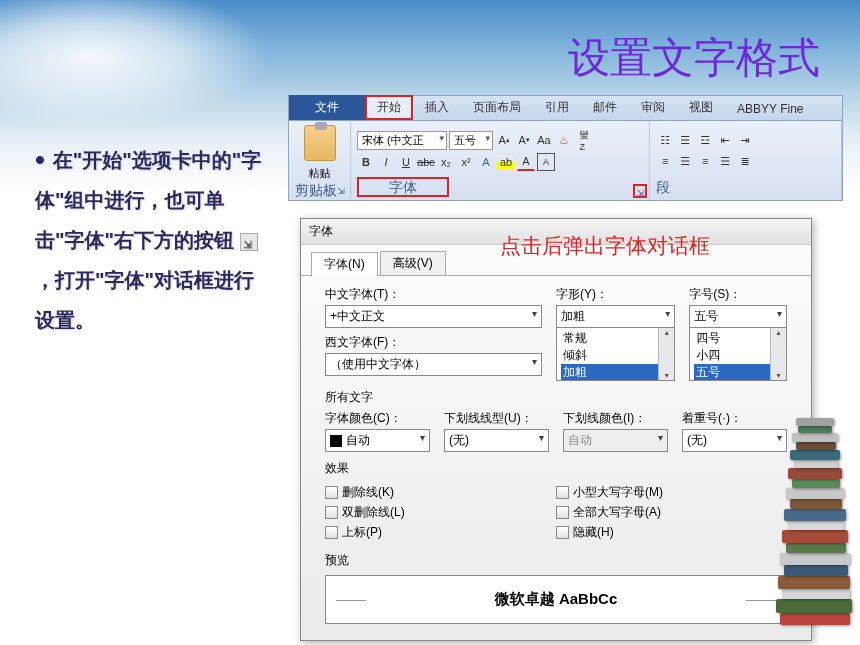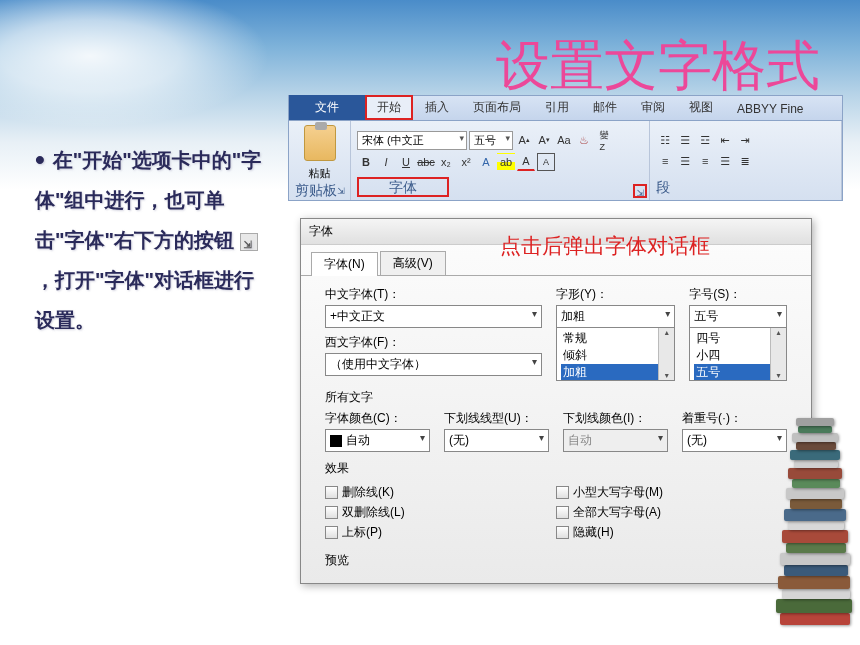--- a/index.html
+++ b/index.html
@@ -2,21 +2,21 @@
 <html><head>
 <meta charset="utf-8">
 <style>
   * { box-sizing: border-box; margin: 0; padding: 0; }
   body { width: 860px; height: 645px; font-family: "Microsoft YaHei", SimSun, sans-serif; position: relative; background: #fff; overflow: hidden; }
   
   
   .sky { position: absolute; top: 0; left: 0; right: 0; height: 190px; background: linear-gradient(180deg, #4a8cc9 0%, #7fb3da 25%, #b8d4e8 50%, #e8f0f6 75%, #ffffff 100%); z-index: 0; }
   .sky::before { content: ""; position: absolute; left: 0; top: 0; width: 300px; height: 140px; background: radial-gradient(ellipse at 30% 40%, rgba(255,255,255,0.9) 0%, rgba(255,255,255,0.6) 30%, transparent 60%); }
   
-  .title { position: absolute; top: 30px; right: 40px; font-size: 54px; color: #ec4899; font-family: KaiTi, SimSun, serif; z-index: 2; }
+  .title { position: absolute; top: 30px; right: 40px; font-size: 42px; color: #6d28d9; font-family: KaiTi, SimSun, serif; z-index: 2; }
   
   .desc { position: absolute; left: 35px; top: 140px; width: 235px; z-index: 2; font-size: 20px; font-weight: bold; color: #2a2a5a; line-height: 2.0; text-shadow: 1px 1px 2px rgba(180,180,200,0.6); font-family: "Microsoft YaHei", sans-serif; }
   .desc .bullet { float: left; font-size: 28px; margin-right: 8px; line-height: 1.4; }
   .desc .icon-inline { display: inline-block; width: 18px; height: 18px; background: #e8e8e8; border: 1px solid #aaa; vertical-align: middle; position: relative; }
   .desc .icon-inline::after { content: "⇲"; position: absolute; font-size: 10px; top: 1px; left: 3px; color: #555; }
   
   .word-window { position: absolute; left: 288px; top: 95px; width: 555px; height: 540px; z-index: 1; font-family: "Microsoft YaHei", SimSun, sans-serif; font-size: 12px; }
   
   
   .ribbon-tabs { background: linear-gradient(#d7e3f4, #c5d5ec); height: 26px; display: flex; align-items: flex-end; border: 1px solid #8ba3c7; }
@@ -109,21 +109,21 @@
       <div class="grp-content">
         <div class="clipboard-ico"></div>
         <div style="text-align:center;font-size:11px">粘贴</div>
       </div>
       <div class="grp-label">剪贴板</div>
       <div class="launcher">⇲</div>
     </div>
     <div class="grp" style="flex:1.6">
       <div class="grp-content">
         <div class="font-row">
-          <div class="font-select" style="width:110px">宋体 (中文正</div>
+          <div class="font-select" style="width:90px">宋体 (中文正</div>
           <div class="font-select" style="width:44px">五号</div>
           <span class="sm-btn">A<sup style="font-size:7px">▴</sup></span>
           <span class="sm-btn">A<sup style="font-size:7px">▾</sup></span>
           <span class="sm-btn">Aa</span>
           <span class="sm-btn" style="color:#a44">♨</span>
           <span class="sm-btn" style="font-size:9px">變<br>Z</span>
         </div>
         <div class="font-row">
           <span class="sm-btn">
               <b>B</b>
@@ -254,20 +254,21 @@
             <span>全部大写字母(A)</span>
           </div>
           <div class="chk">
             <span class="chk-box"></span>
             <span>隐藏(H)</span>
           </div>
         </div>
     </div>
 
     <div class="section-label">预览</div>
+    <div class="preview-box"><b>微软卓越  AaBbCc</b></div>
 
   </div>
 
 </div>
 
 <div class="books">
   <div class="book" style="left:10px;bottom:0;width:70px;height:12px;background:#b8443a"></div>
   <div class="book" style="left:6px;bottom:12px;width:76px;height:14px;background:#4a6a3a"></div>
   <div class="book" style="left:12px;bottom:26px;width:68px;height:10px;background:#d5d5d5"></div>
   <div class="book" style="left:8px;bottom:36px;width:72px;height:13px;background:#8a5a3a"></div>

